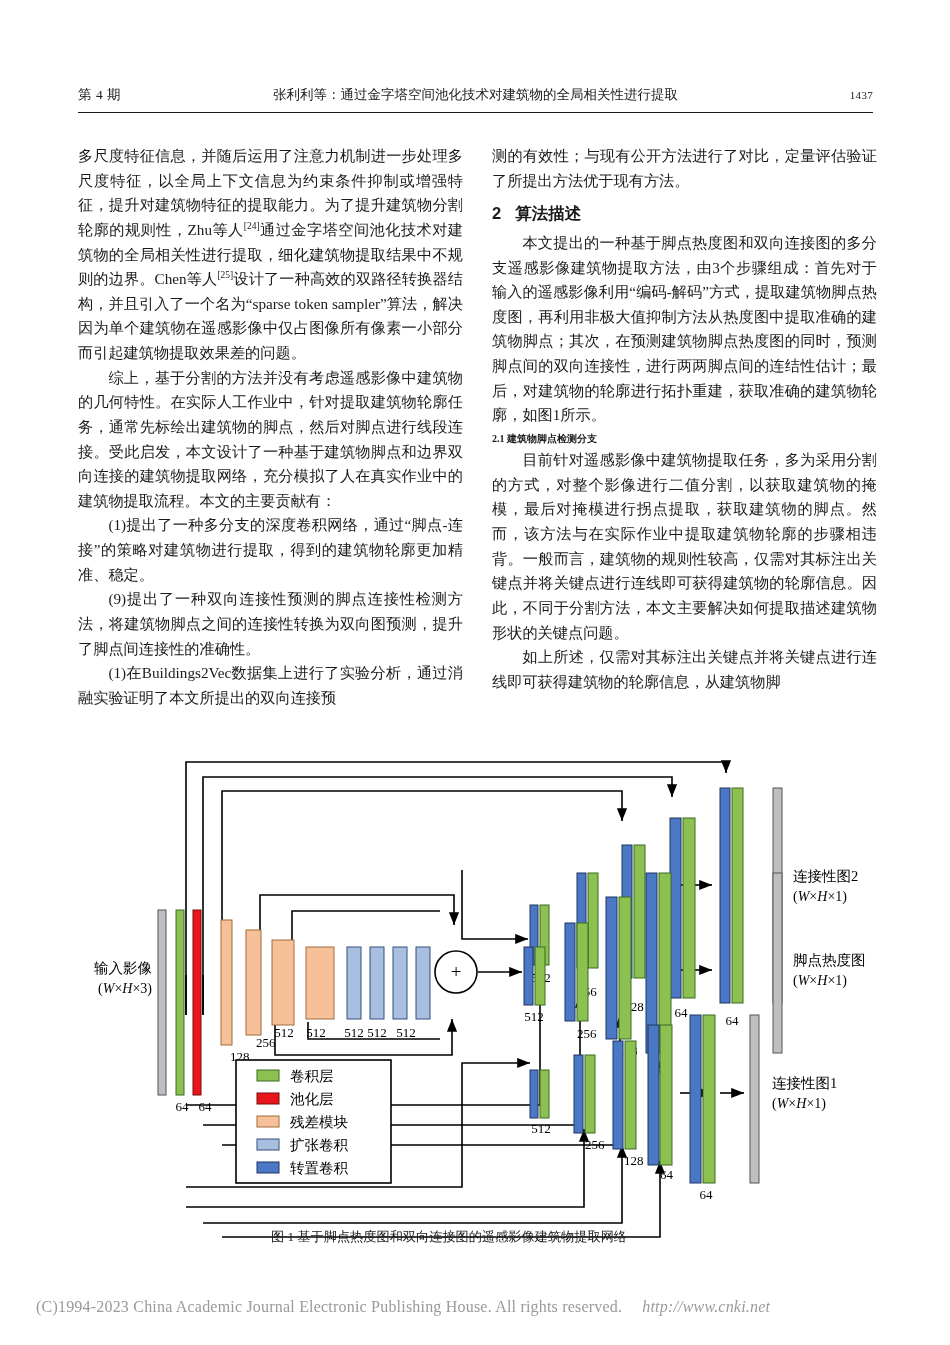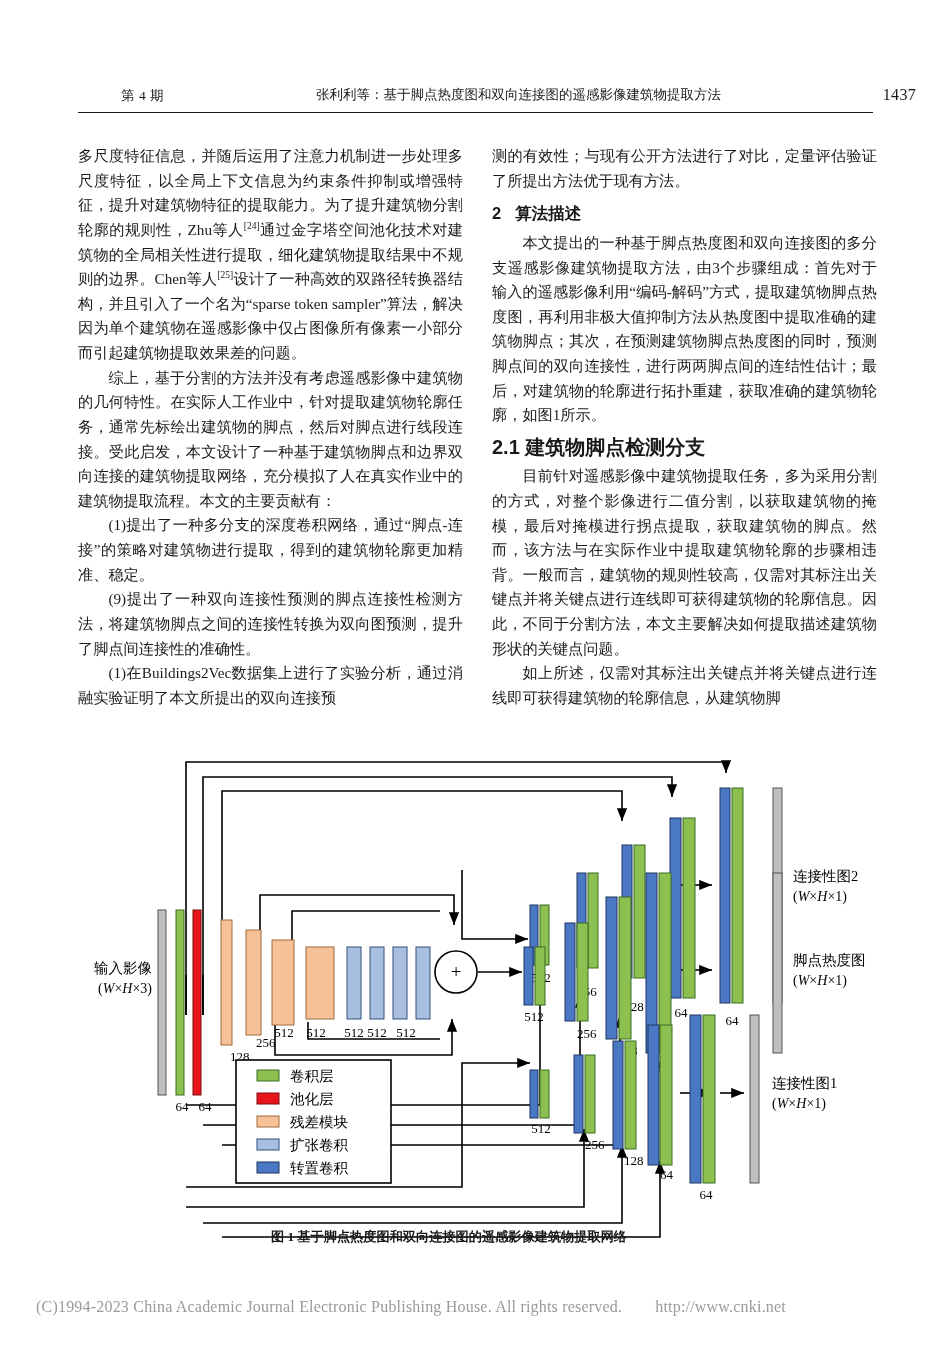--- a/index.html
+++ b/index.html
@@ -26,30 +26,29 @@
   .runhead {
     position: absolute;
     left: 78px;
     top: 86px;
     width: 795px;
     height: 24px;
     display: flex;
     align-items: baseline;
     justify-content: space-between;
     font-size: 13.5px;
-    margin-left: 43px;
   }
   .runhead .rh-left { flex: 0 0 auto; letter-spacing: .5px; }
   .runhead .rh-center {
     position: absolute;
     left: 0; right: 0;
     text-align: center;
     font-size: 13.5px;
   }
-  .runhead .rh-right { flex: 0 0 auto; font-size: 16px; letter-spacing: .3px;}
+  .runhead .rh-right { flex: 0 0 auto; font-size: 11px; letter-spacing: .3px;}
   .rule {
     position: absolute;
     left: 78px;
     top: 112px;
     width: 795px;
     height: 1px;
     background: #1a1a1a;
   }
 
   
@@ -79,64 +78,63 @@
     font-weight: bold;
     font-size: 16.5px;
     font-family: "Liberation Sans", sans-serif;
     display: flex;
     gap: 14px;
   }
   .heading .hnum { flex: 0 0 auto; }
   .subheading {
     margin: 3px 0 1px 0;
     font-weight: bold;
-    font-size: 20px;
-    font-family: Liberation Sans, sans-serif;
+    font-size: 10px;
+    font-family: Liberation Serif, serif;
   }
 
   
   .figure {
     position: absolute;
     left: 60px;
     top: 725px;
     width: 830px;
     height: 520px;
   }
   .figure svg { display: block; }
   .figcaption {
     position: absolute;
     left: 0;
     top: 1228px;
     width: 898px;
     text-align: center;
     font-size: 13.2px;
-    font-weight: bold;
   }
 
   
   .footer {
     position: absolute;
     left: 36px;
     top: 1298px;
     width: 880px;
     font-size: 16px;
     color: #9a9a9a;
     letter-spacing: .2px;
     font-family: "Liberation Serif", serif;
   }
-  .footer .url { margin-left: 33px; }
+  .footer .url { margin-left: 20px; font-style: italic; }
 </style>
 </head>
 <body>
 
 <div class="page">
 
   <div class="runhead">
     <span class="rh-left">第 4 期</span>
-    <span class="rh-center">张利利等：基于脚点热度图和双向连接图的遥感影像建筑物提取方法</span>
+    <span class="rh-center">张利利等：通过金字塔空间池化技术对建筑物的全局相关性进行提取</span>
     <span class="rh-right">1437</span>
   </div>
   <div class="rule"></div>
 
   <div class="col col-left">
     <p><span>多尺度特征信息，并随后运用了注意力机制进一步处理多尺度特征，以全局上下文信息为约束条件抑制或增强特征，提升对建筑物特征的提取能力。为了提升建筑物分割轮廓的规则性，</span><span>Zhu等人</span><sup>[24]</sup><span>通过金字塔空间池化技术对建筑物的全局相关性进行提取，细化建筑物提取结果中不规则的边界。</span><span>Chen等人</span><sup>[25]</sup><span>设计了一种高效的双路径转换器结构，并且引入了一个名为“sparse token sampler”算法，解决因为单个建筑物在遥感影像中仅占图像所有像素一小部分而引起建筑物提取效果差的问题。</span></p>
     <p class="ind">综上，基于分割的方法并没有考虑遥感影像中建筑物的几何特性。在实际人工作业中，针对提取建筑物轮廓任务，通常先标绘出建筑物的脚点，然后对脚点进行线段连接。受此启发，本文设计了一种基于建筑物脚点和边界双向连接的建筑物提取网络，充分模拟了人在真实作业中的建筑物提取流程。本文的主要贡献有：</p>
     <p class="ind">(1)提出了一种多分支的深度卷积网络，通过“脚点-连接”的策略对建筑物进行提取，得到的建筑物轮廓更加精准、稳定。</p>
     <p class="ind">(9)提出了一种双向连接性预测的脚点连接性检测方法，将建筑物脚点之间的连接性转换为双向图预测，提升了脚点间连接性的准确性。</p>
     <p class="ind">(1)在Buildings2Vec数据集上进行了实验分析，通过消融实验证明了本文所提出的双向连接预</p>

